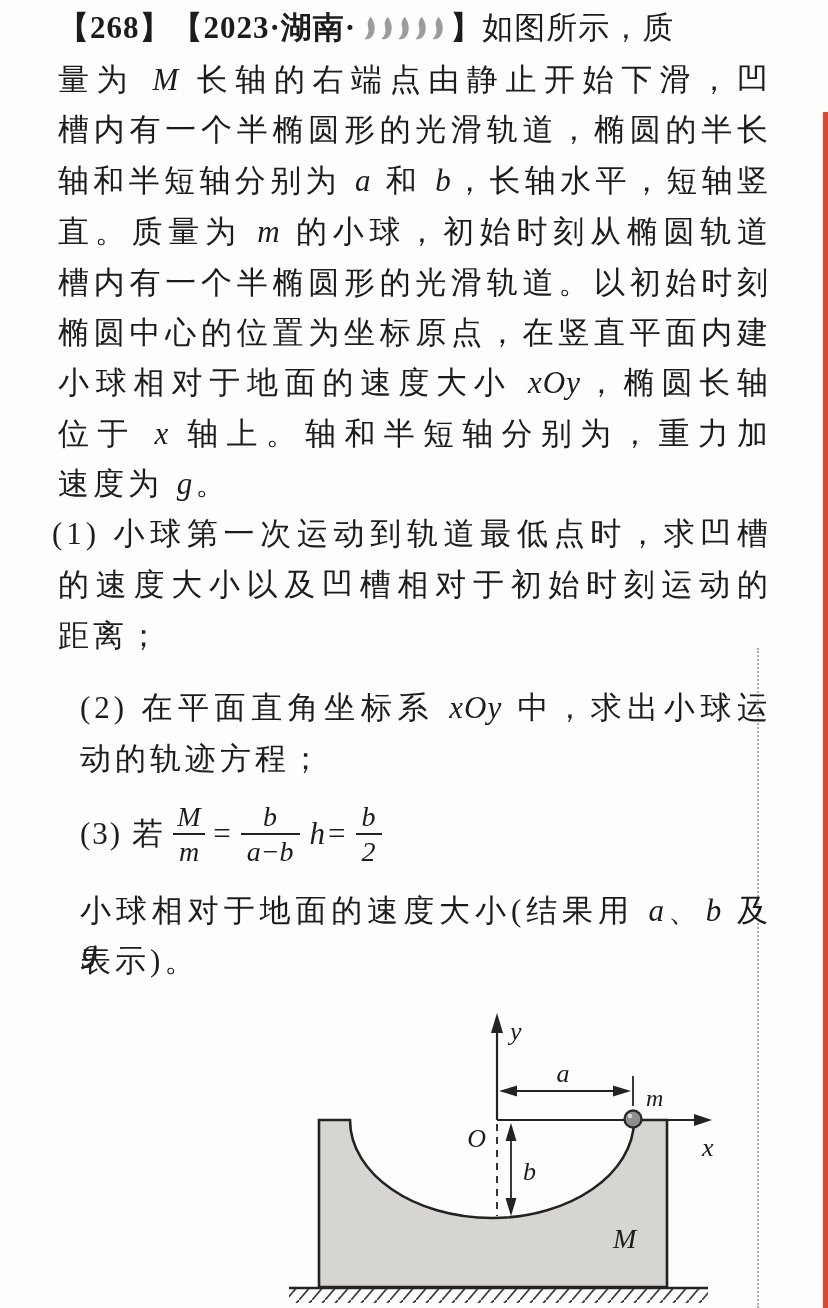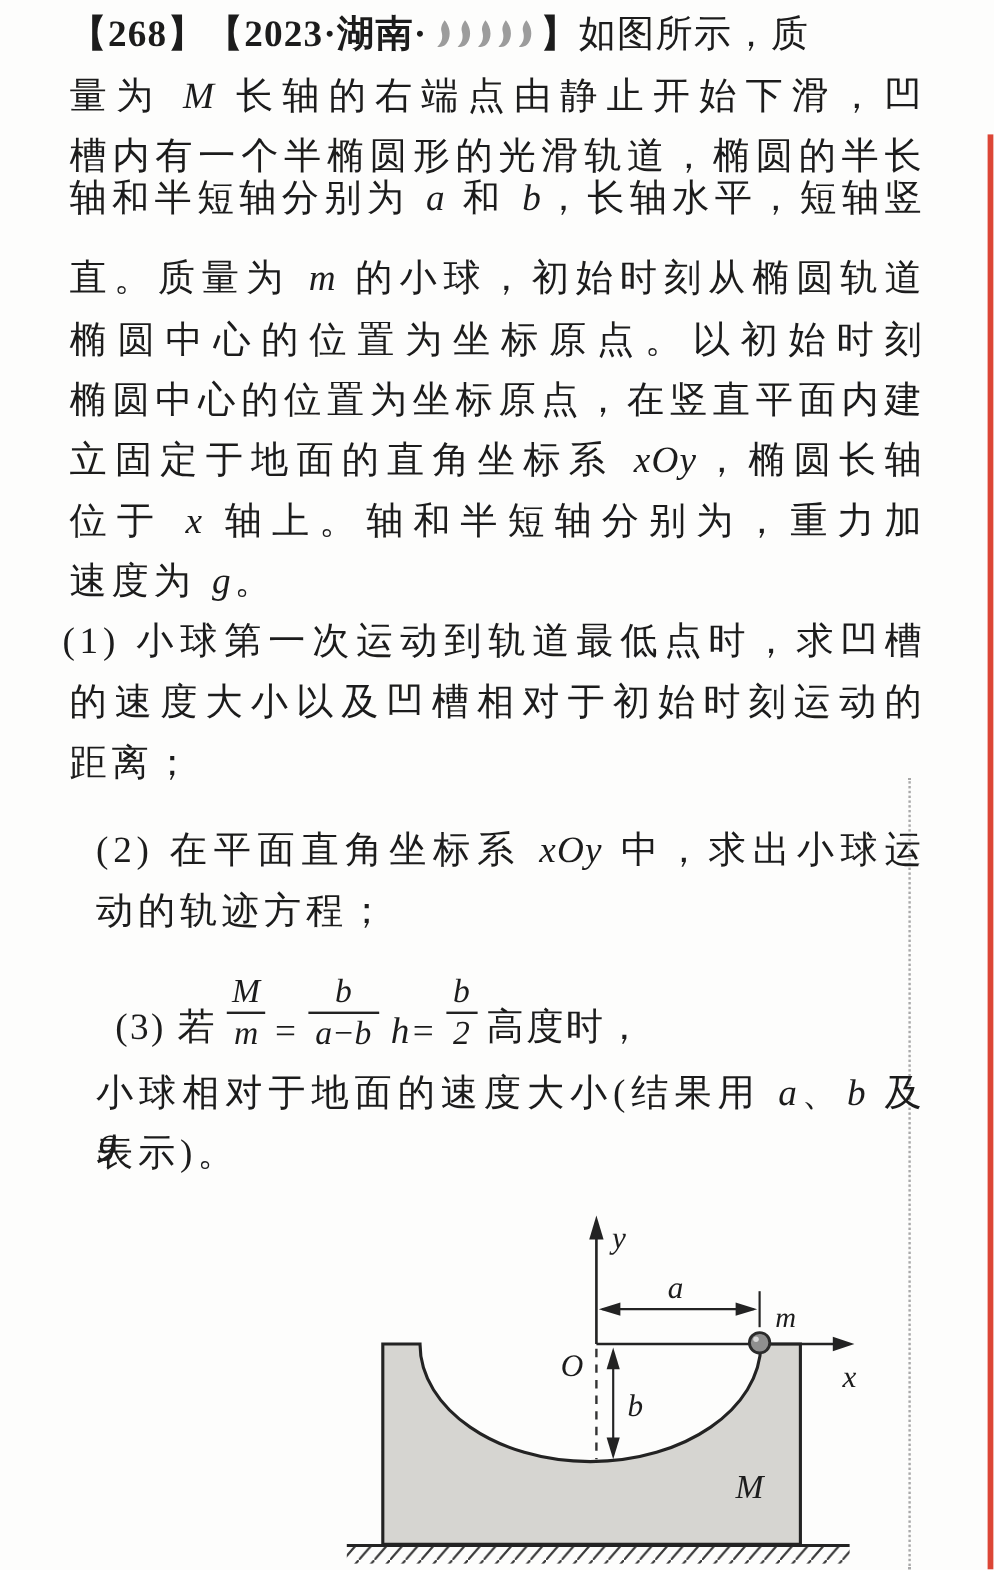--- a/index.html
+++ b/index.html
@@ -13,22 +13,22 @@
     letter-spacing:4px;text-align:justify;text-align-last:justify;
     width:714px;left:58px;white-space:normal;
   }
   .line.short{text-align:right;text-align-last:left;}
   .line.tight{letter-spacing:1px;white-space:nowrap;text-align:center;text-align-last:left;}
   .b{font-weight:bold;}
   .v{font-style:italic;letter-spacing:1px;padding:0 2px;}
   .icons{display:inline-flex;gap:3px;margin:0 6px;vertical-align:-4px;}
   .icons svg{width:14px;height:27px;}
   .fracline{
-    position:absolute;display:flex;align-items:flex-end;
-    font-size:31px;letter-spacing:2px;white-space:nowrap;margin-left:16px;
+    position:absolute;display:flex;align-items:center;
+    font-size:31px;letter-spacing:2px;white-space:nowrap;
   }
   .frac{
     display:inline-flex;flex-direction:column;align-items:center;
     font-size:28px;font-style:italic;line-height:1.12;
     margin:0 8px;letter-spacing:0;
   }
   .frac .den{border-top:2.5px solid #222;padding:1px 6px 0;}
   .frac .num{padding:0 4px;}
   .rededge{position:absolute;top:112px;right:0;width:5px;height:1196px;}
   .dotline{position:absolute;left:757px;top:648px;height:660px;width:0;border-left:2px dotted #a9a9a9;}
@@ -61,29 +61,29 @@
       <svg viewBox="0 0 18 32">
           <path d="M11 1 C15 6 18 13 15.5 21 C13.8 27 9 31 3 29.5 C8 25 9.4 19.5 7.6 13 C6.4 8.5 8.6 4.4 11 1 Z" fill="#9c9c9c"></path>
         </svg>
     </span><span class="b">】</span><span>如图所示，质</span>
   </div>
 
   <div class="line" style="top:60px"><span>量为 </span><span class="v">M</span><span> 长轴的右端点由静止开始下滑，凹</span></div>
 
   <div class="line" style="top:110px"><span>槽内有一个半椭圆形的光滑轨道，椭圆的半长</span></div>
 
-  <div class="line" style="top:145px"><span>轴和半短轴分别为 </span><span class="v">a</span><span> 和 </span><span class="v">b</span><span>，长轴水平，短轴竖</span></div>
+  <div class="line" style="top:161px"><span>轴和半短轴分别为 </span><span class="v">a</span><span> 和 </span><span class="v">b</span><span>，长轴水平，短轴竖</span></div>
 
   <div class="line" style="top:212px"><span>直。质量为 </span><span class="v">m</span><span> 的小球，初始时刻从椭圆轨道</span></div>
 
-  <div class="line" style="top:263px"><span>椭圆中心的位置为坐标原点。以初始时刻</span></div>
+  <div class="line" style="top:263px"><span>槽内有一个半椭圆形的光滑轨道。以初始时刻</span></div>
 
   <div class="line" style="top:313px"><span>椭圆中心的位置为坐标原点，在竖直平面内建</span></div>
 
-  <div class="line" style="top:363px"><span>立固定于地面的直角坐标系 </span><span class="v">xOy</span><span>，椭圆长轴</span></div>
+  <div class="line" style="top:363px"><span>小球相对于地面的速度大小 </span><span class="v">xOy</span><span>，椭圆长轴</span></div>
 
   <div class="line" style="top:414px"><span>位于 </span><span class="v">x</span><span> 轴上。轴和半短轴分别为，重力加</span></div>
 
   <div class="line short" style="top:464px"><span>速度为 </span><span class="v">g</span><span>。</span></div>
 
   <div class="line" style="top:514px;left:52px;width:720px"><span>(1) 小球第一次运动到轨道最低点时，求凹槽</span></div>
 
   <div class="line" style="top:565px"><span>的速度大小以及凹槽相对于初始时刻运动的</span></div>
 
   <div class="line short" style="top:616px"><span>距离；</span></div>
@@ -102,21 +102,20 @@
     <span class="frac">
         <span class="num">b</span>
         <span class="den">a−b</span>
       </span>
     <span class="v">h</span>
     <span>=</span>
     <span class="frac">
         <span class="num">b</span>
         <span class="den">2</span>
       </span>
-    <span> 高度时，</span>
   </div>
 
   <div class="line" style="top:891px;left:80px;width:692px"><span>小球相对于地面的速度大小(结果用 </span><span class="v">a</span><span>、</span><span class="v">b</span><span> 及 </span><span class="v">g</span></div>
 
   <div class="line short" style="top:941px;left:80px;width:692px"><span>表示)。</span></div>
 
 </div>
 
 <div class="diagram">
 <svg width="828" height="308" viewBox="0 0 828 308">

